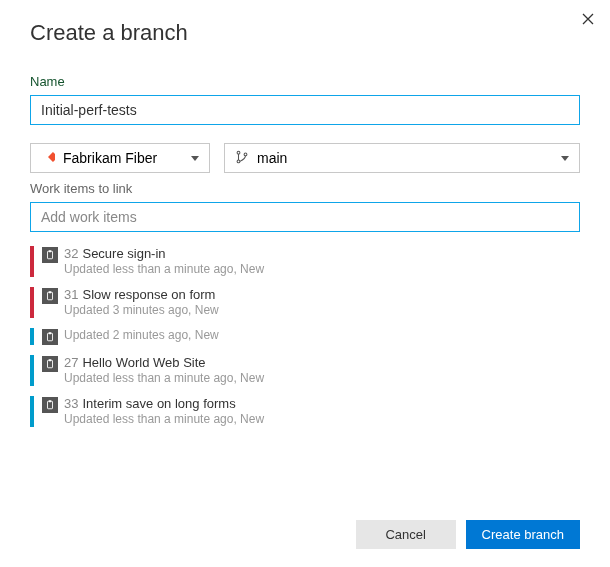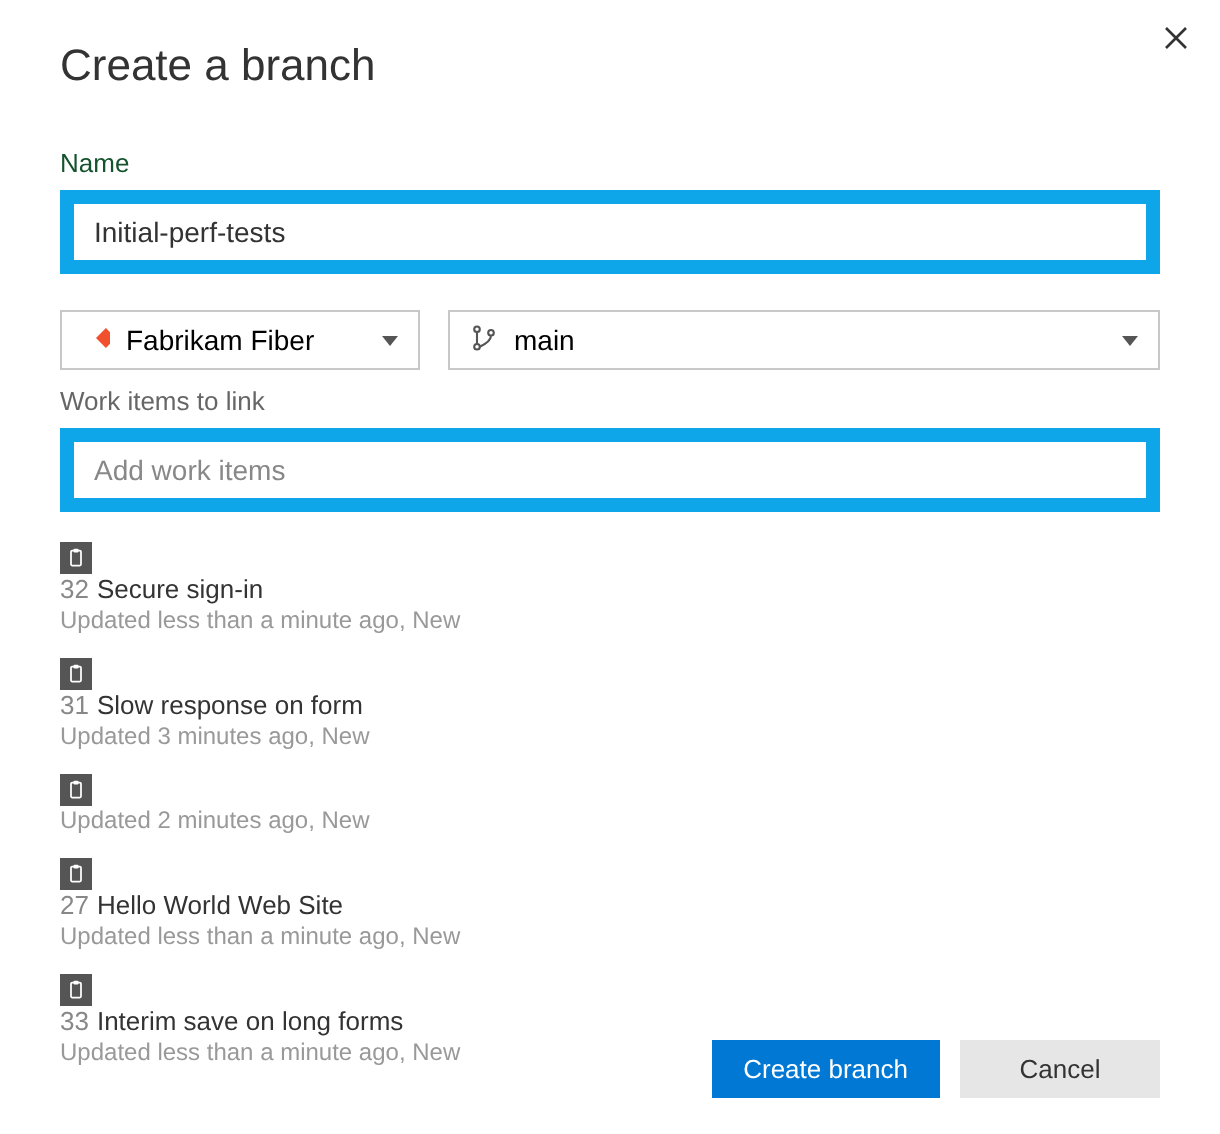--- a/index.html
+++ b/index.html
@@ -1,37 +1,37 @@
 <!DOCTYPE html>
 <html><head>
 <meta charset="utf-8">
 <style>
   * { box-sizing: border-box; margin: 0; padding: 0; font-family: "Segoe UI", Arial, sans-serif; }
   body { width: 610px; height: 567px; background: #fff; position: relative; }
   .dialog { padding: 20px 30px 20px 30px; }
   .close { position: absolute; top: 12px; right: 16px; cursor: pointer; font-size: 14px; color: #222; }
   h1 { font-size: 22px; font-weight: 400; color: #333; margin-bottom: 28px; }
   .section-label { font-size: 13px; color: #14532d; margin-bottom: 6px; }
-  .text-input { width: 100%; border: 7px solid #0ea5e9; padding: 6px 10px; font-size: 14px; color: #333; outline: none; }
+  .text-input { width: 100%; border: 1px solid #0ea5e9; padding: 6px 10px; font-size: 14px; color: #333; outline: none; }
   .text-input::placeholder { color: #888; }
   .row-name { margin-bottom: 18px; }
   .row-based { margin-bottom: 8px; }
   .based-grid { display: flex; gap: 14px; }
   .dropdown { flex: 1; border: 1px solid #c8c8c8; padding: 6px 10px; font-size: 14px; display: flex; align-items: center; justify-content: space-between; cursor: pointer; background: #fff; }
   .dropdown.repo { flex: 0 0 180px; }
   .dd-left { display: flex; gap: 8px; }
   .caret { width: 0; height: 0; border-left: 4px solid transparent; border-right: 4px solid transparent; border-top: 5px solid #555; }
   .repo-icon svg { display: block; }
   .branch-icon svg { display: block; }
 
   .work-label { font-size: 13px; color: #666; margin-top: 8px; margin-bottom: 6px; }
   .work-input { margin-bottom: 14px; }
 
   .wi-list { margin-left: 0; }
-  .wi { display: flex; align-items: flex-start; margin-bottom: 10px; cursor: pointer; flex-direction: column; }
+  .wi { display: flex; align-items: flex-start; margin-bottom: 10px; cursor: pointer; }
   .wi-bar { width: 4px; align-self: stretch; margin-right: 8px; }
   .wi-bar.red { background: #cc293d; }
   .wi-bar.blue { background: #009ccc; }
   .wi-icon { width: 16px; height: 16px; background: #555; margin-right: 6px; margin-top: 1px; display:flex; align-items:center; justify-content:center; }
   .wi-icon svg { display:block; }
   .wi-body { flex: 1; }
   .wi-line1 { font-size: 13px; color: #333; line-height: 16px; }
   .wi-id { color: #888; margin-right: 4px; }
   .wi-line2 { font-size: 12px; color: #999; line-height: 15px; }
 
@@ -152,15 +152,15 @@
         </div>
         <div class="wi-body">
           <div class="wi-line1"><span class="wi-id">33</span><span>Interim save on long forms</span></div>
           <div class="wi-line2">Updated less than a minute ago, New</div>
         </div>
       </div>
     </div>
 </div>
 
 <div class="footer">
+  <button class="btn btn-secondary">Cancel</button>
   <button class="btn btn-primary">Create branch</button>
-  <button class="btn btn-secondary">Cancel</button>
 </div>
 
 </body></html>

